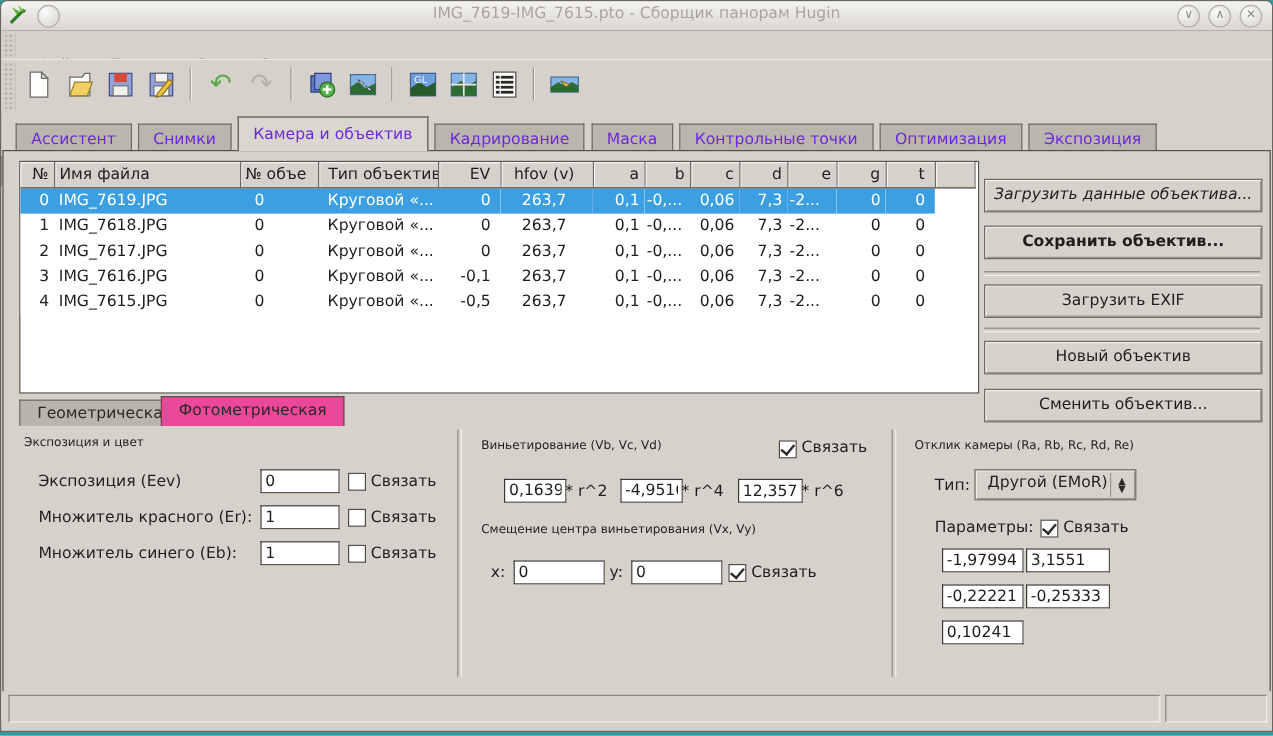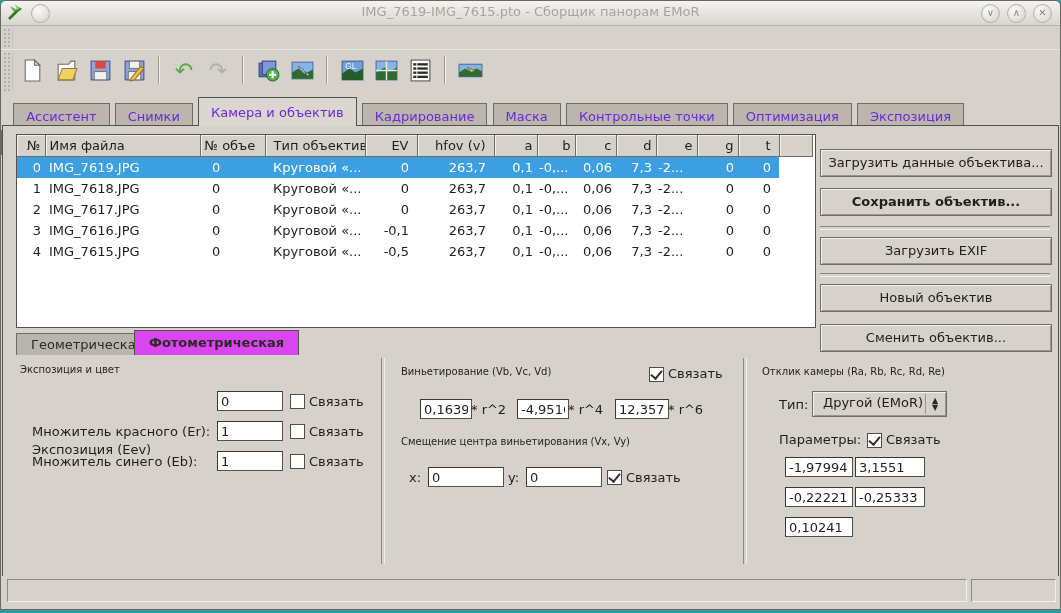--- a/index.html
+++ b/index.html
@@ -76,21 +76,21 @@
   }
   td{height:21px;font-size:13px;padding:0 4px;white-space:nowrap;overflow:hidden;background:#fff;}
   tr.selected td{background:#3b9fe2;color:#ffffff;}
   tr.selected td:last-child{background:#ffffff;}
   th:nth-child(1),td:nth-child(1){text-align:right;}
   th:nth-child(2),td:nth-child(2){text-align:left;}
   th:nth-child(3),td:nth-child(3){text-align:left;padding-left:12px;}
   th:nth-child(3){padding-left:4px;}
   th:nth-child(4),td:nth-child(4){text-align:right;padding-left:8px;}
   th:nth-child(5),td:nth-child(5){text-align:right;padding-right:8px;}
-  th:nth-child(6),td:nth-child(6){text-align:right;padding-right:8px;}
+  th:nth-child(6),td:nth-child(6){text-align:center;padding-right:8px;}
   th:nth-child(7),td:nth-child(7){text-align:right;}
   th:nth-child(8),td:nth-child(8){text-align:left;padding-left:2px;}
   th:nth-child(8){text-align:right;}
   th:nth-child(9),td:nth-child(9){text-align:right;}
   th:nth-child(10),td:nth-child(10){text-align:right;}
   th:nth-child(11),td:nth-child(11){text-align:left;padding-left:2px;}
   th:nth-child(11){text-align:right;}
   th:nth-child(12),td:nth-child(12){text-align:right;}
   th:nth-child(13),td:nth-child(13){text-align:right;padding-right:8px;}
   
@@ -99,21 +99,21 @@
     background:#d6d2cb;border:1px solid #6f6c65;
     box-shadow:inset 1px 1px 0 #f4f2ee, inset -1px -1px 0 #9a968e;
     text-align:center;line-height:25px;font-size:13px;cursor:default;
   }
   .hsep{position:absolute;left:817px;width:230px;height:2px;border-top:1px solid #8b8880;border-bottom:1px solid #f2f0ec;}
   
   .subtab{
     position:absolute;height:21px;line-height:21px;padding:0 14px;
     background:#b9b5ad;border:1px solid #6e6b64;border-bottom:none;color:#2a2926;
   }
-  .subtab.active{background:#d946ef;height:24px;line-height:24px;border-color:#55524c;z-index:2;font-weight:bold;}
+  .subtab.active{background:#ec4899;height:24px;line-height:24px;border-color:#55524c;z-index:2;}
   
   .vsep{position:absolute;top:232px;bottom:14px;width:2px;border-left:1px solid #8b8880;border-right:1px solid #f2f0ec;}
   .panel-title{font-weight:normal;font-size:10px;white-space:nowrap;}
   .lbl{font-size:13px;white-space:nowrap;}
   input.field{
     position:absolute;height:18px;background:#fff;color:#1f1e1c;
     border:1px solid #55524c;border-top-color:#3a3834;border-left-color:#3a3834;
     font-family:"DejaVu Sans","Liberation Sans",sans-serif;font-size:13px;padding:0 3px;
   }
   .cb{
@@ -150,21 +150,21 @@
   <div id="titlebar">
     <span class="abs" style="left:5px;top:2px;width:20px;height:20px;">
       <svg viewBox="0 0 20 20" width="20" height="20">
         <path d="M3 16 L14 5" stroke="#2f7a22" stroke-width="2.6" fill="none"></path>
         <path d="M8 9 L4 3 L11 7 Z" fill="#59b33c"></path>
         <path d="M11 7 L9 1 L14 6 Z" fill="#7ccb55"></path>
         <path d="M13 6 l3-1 -2 3 z" fill="#2f7a22"></path>
       </svg>
     </span>
     <span class="winbtn" style="left:30px;top:3px;"></span>
-    <div id="title-text">IMG_7619-IMG_7615.pto - Сборщик панорам EMoR</div>
+    <div id="title-text">IMG_7619-IMG_7615.pto - Сборщик панорам Hugin</div>
     <span class="winbtn" style="right:60px;">∨</span>
     <span class="winbtn" style="right:34px;">∧</span>
     <span class="winbtn" style="right:8px;">✕</span>
   </div>
 
   <div id="menubar">
     <span class="grip"></span>
     <span style="display:inline-block;width:16px;"></span>
     <span class="menu-item"><u>Ф</u><span>айл</span></span>
     <span class="menu-item"><u>П</u><span>равка</span></span>
@@ -390,38 +390,38 @@
               <td>7,3</td>
               <td>-2...</td>
               <td>0</td>
               <td>0</td>
               <td></td>
           </tr>
         </tbody>
       </table>
     </div>
 
-    <div class="push-btn" style="top:23px;">Загрузить данные объектива...</div>
+    <div class="push-btn" style="top:23px;font-style:italic;">Загрузить данные объектива...</div>
     <div class="push-btn" style="top:62px;font-weight:bold;">Сохранить объектив...</div>
     <div class="hsep" style="top:100px;"></div>
     <div class="push-btn" style="top:111px;">Загрузить EXIF</div>
     <div class="hsep" style="top:147px;"></div>
     <div class="push-btn" style="top:158px;text-align:center;">Новый объектив</div>
     <div class="push-btn" style="top:198px;">Сменить объектив...</div>
 
     <span class="subtab" style="left:13px;top:207px;">Геометрическая</span>
     <span class="subtab active" style="left:131px;top:204px;">Фотометрическая</span>
 
     <div class="vsep" style="left:378px;"></div>
     <div class="vsep" style="left:740px;"></div>
 
     <div>
       <span class="abs panel-title" style="left:17px;top:238px;">Экспозиция и цвет</span>
 
-      <span class="abs lbl" style="left:29px;top:268px;margin-top:48px;">Экспозиция (Eev)</span>
+      <span class="abs lbl" style="left:29px;top:268px;">Экспозиция (Eev)</span>
       <input class="field" style="left: 214px; top: 265px; width: 58px;" value="0">
       <span class="cb" style="left:287px;top:268px;"></span>
       <span class="abs lbl" style="left:306px;top:268px;">Связать</span>
 
       <span class="abs lbl" style="left:29px;top:298px;">Множитель красного (Er):</span>
       <input class="field" style="left: 214px; top: 295px; width: 58px;" value="1">
       <span class="cb" style="left:287px;top:298px;"></span>
       <span class="abs lbl" style="left:306px;top:298px;">Связать</span>
 
       <span class="abs lbl" style="left:29px;top:328px;">Множитель синего (Eb):</span>

